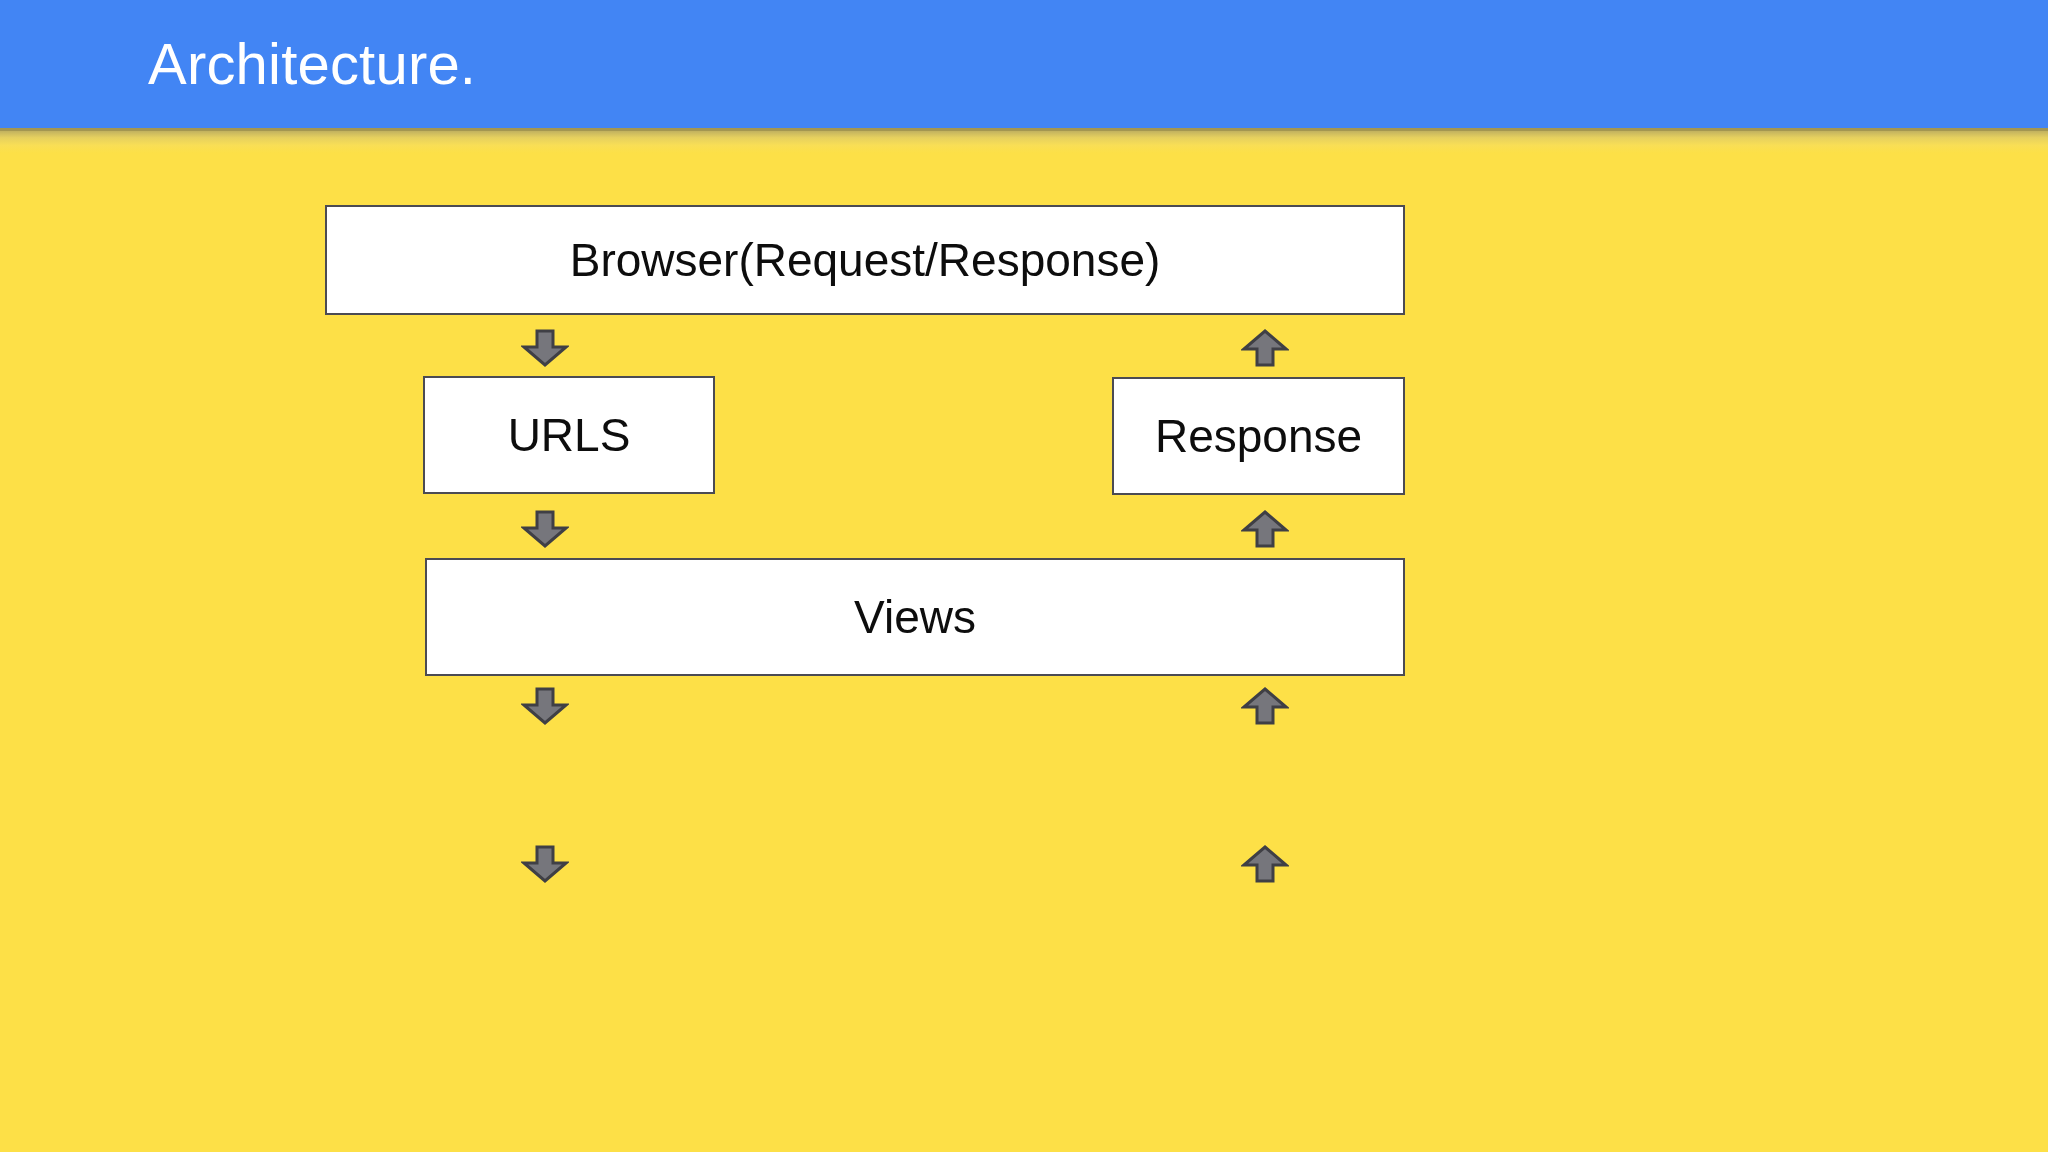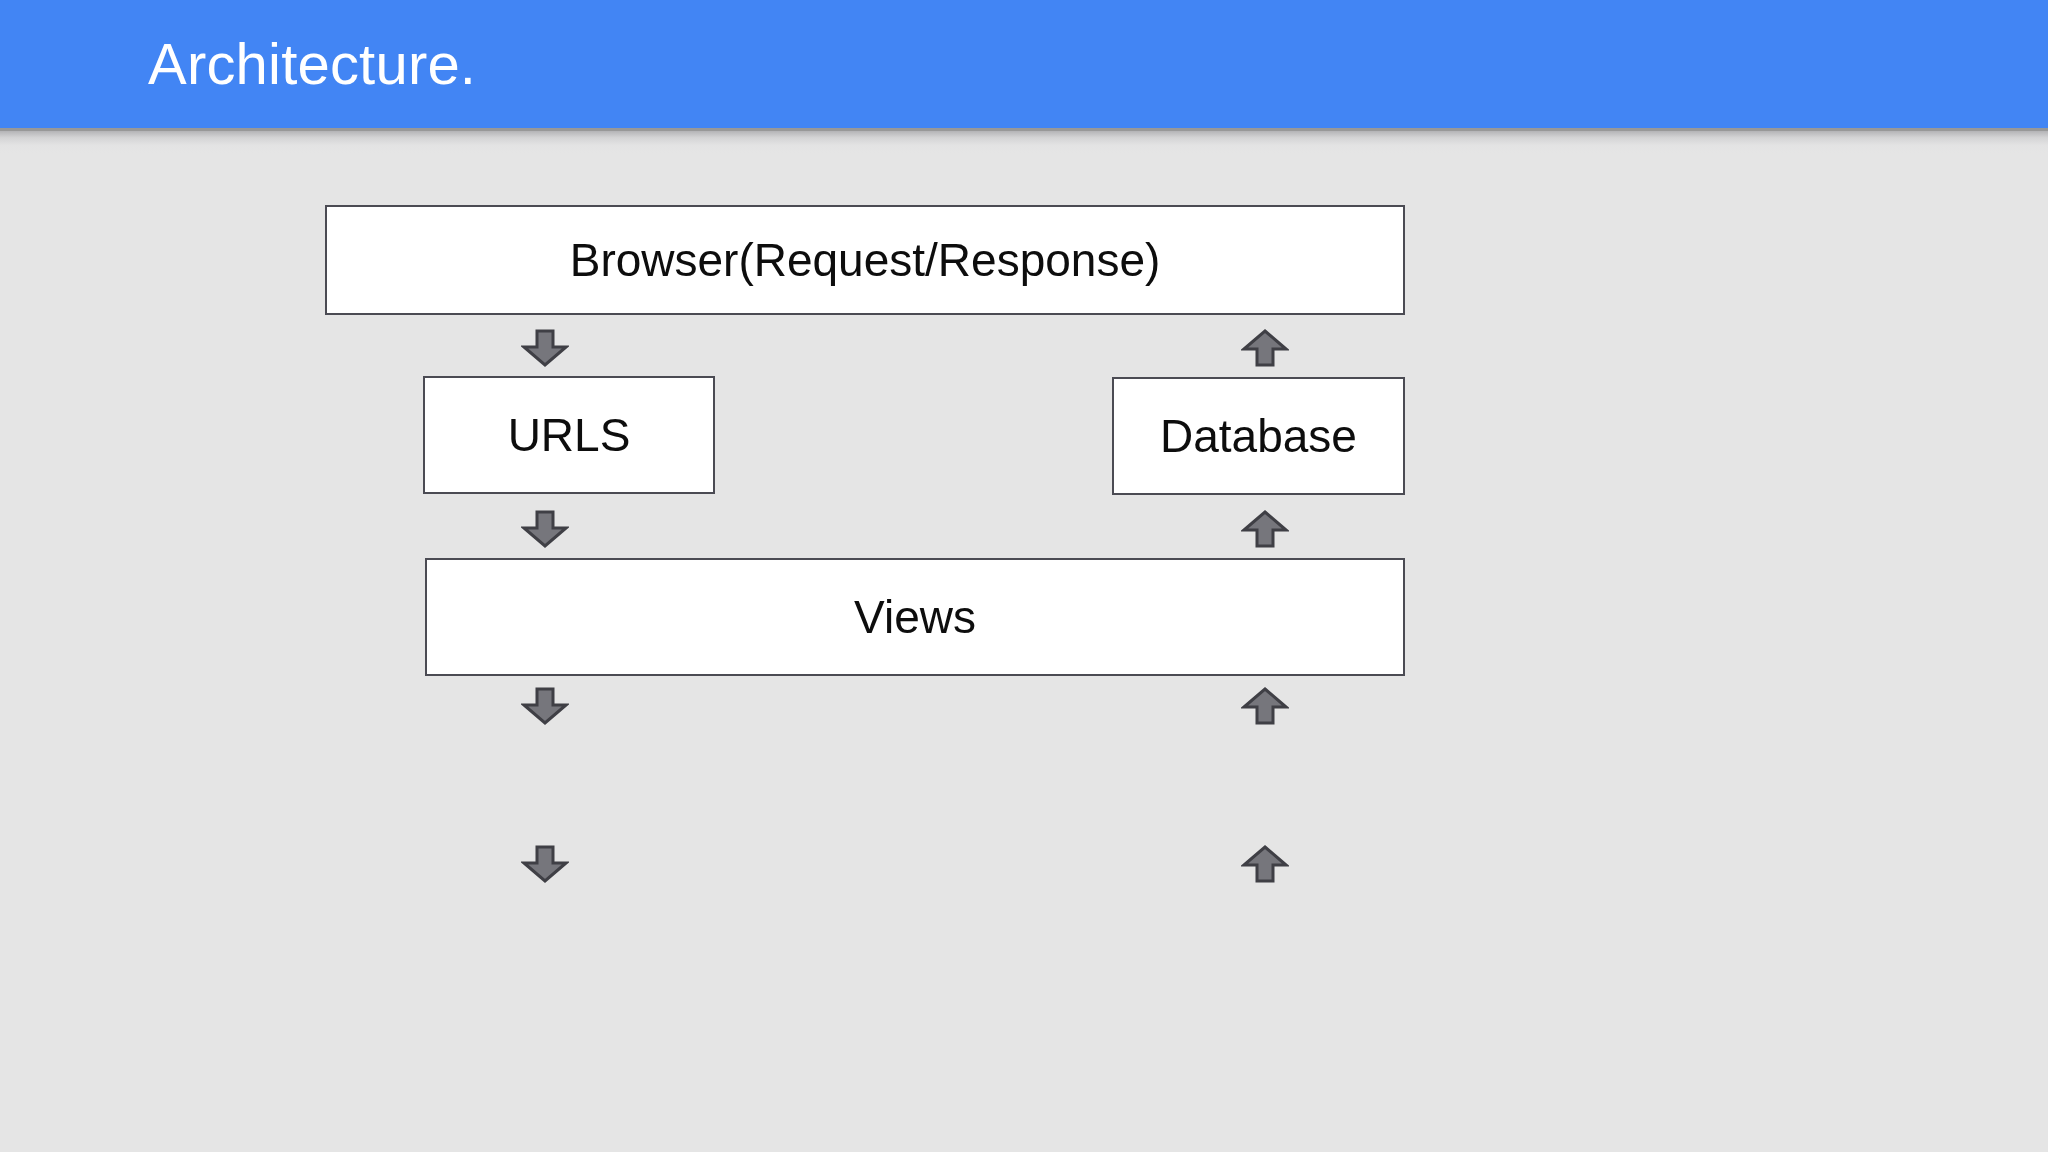--- a/index.html
+++ b/index.html
@@ -15,21 +15,21 @@
     position: relative;
   }
 
   
   #slide {
     position: absolute;
     left: 0;
     top: 0;
     width: 2048px;
     height: 1152px;
-    background: #e5e5e5;
+    background: #fde047;
   }
 
   
   #header-bar {
     position: absolute;
     left: 0;
     top: 0;
     width: 2048px;
     height: 128px;
     background: #4285f4;
@@ -136,21 +136,21 @@
 
     <div class="node-box" id="box-browser">
       <span class="node-label">Browser(Request/Response)</span>
     </div>
 
     <div class="node-box" id="box-urls">
       <span class="node-label">URLS</span>
     </div>
 
     <div class="node-box" id="box-templates">
-      <span class="node-label">Database</span>
+      <span class="node-label">Response</span>
     </div>
 
     <div class="node-box" id="box-views">
       <span class="node-label">Views</span>
     </div>
 
 
 
     <div class="arrow arrow-down-1">
       <svg viewBox="0 0 48 38" xmlns="http://www.w3.org/2000/svg">

